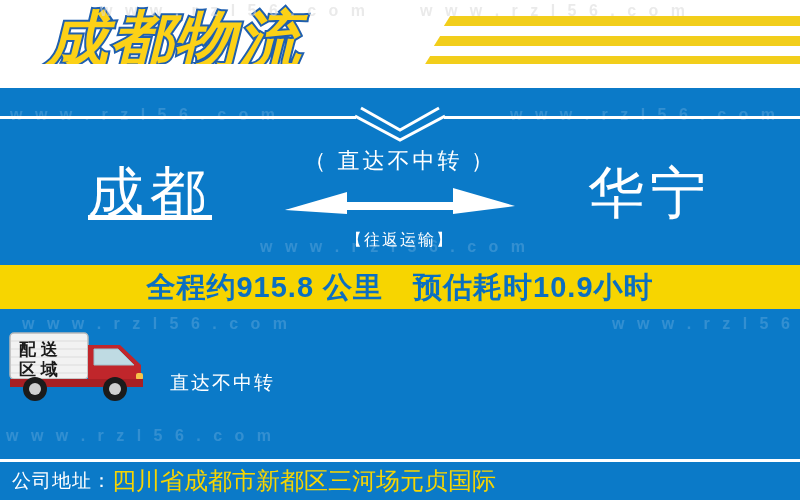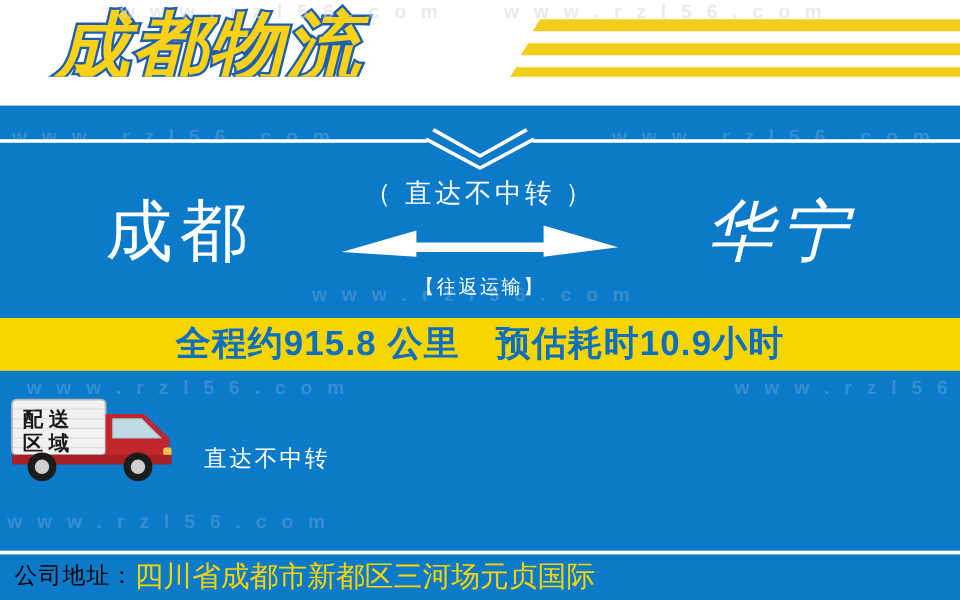--- a/index.html
+++ b/index.html
@@ -38,22 +38,22 @@
   .hline.left{left:0;width:356px;}
   .hline.right{left:444px;width:356px;}
   .chevron{position:absolute;left:355px;top:18px;width:90px;height:36px;}
 
   .route{position:absolute;left:0;top:56px;width:800px;height:120px;}
   .city{
     position:absolute;top:16px;width:260px;text-align:center;
     color:#ffffff;font-size:56px;line-height:66px;font-weight:normal;
     letter-spacing:6px;white-space:nowrap;
   }
-  .city.from{left:20px;}
-  .city.to{left:520px;font-style:italic;}
+  .city.from{left:20px;text-decoration:underline;}
+  .city.to{left:520px;}
 
   .mid{position:absolute;left:270px;top:0;width:260px;height:120px;text-align:center;}
   .mid .tag-top{
     color:#ffffff;font-size:22px;line-height:26px;letter-spacing:3px;
     white-space:nowrap;margin-top:4px;font-family:Liberation Serif, serif;
   }
   .arrows{position:relative;width:230px;height:42px;margin:10px auto 0 auto;}
   .mid .tag-bottom{
     color:#ffffff;font-size:16px;line-height:24px;letter-spacing:2px;
     white-space:nowrap;margin-top:2px;
@@ -77,21 +77,21 @@
     position:absolute;left:170px;top:62px;
     color:#ffffff;font-size:19px;line-height:24px;letter-spacing:2px;white-space:nowrap;
   }
 
   
   .addrsep{position:absolute;left:0;top:459px;width:800px;height:3px;background:#ffffff;}
   .address{
     position:absolute;left:0;top:462px;width:800px;height:38px;background:#0b7ac8;
     display:flex;align-items:center;
   }
-  .address .lbl{color:#000000;font-size:19px;line-height:24px;letter-spacing:1px;padding-left:12px;white-space:nowrap;}
+  .address .lbl{color:#ffffff;font-size:19px;line-height:24px;letter-spacing:1px;padding-left:12px;white-space:nowrap;}
   .address .val{color:#F7D500;font-size:24px;line-height:28px;letter-spacing:0px;white-space:nowrap;}
 
   
   .wm{
     position:absolute;color:#ffffff;opacity:.16;font-size:16px;line-height:18px;
     letter-spacing:4px;white-space:nowrap;pointer-events:none;font-weight:bold;
   }
   .wm.dark{color:#d9d9d9;opacity:.55;}
 </style>
 </head>

